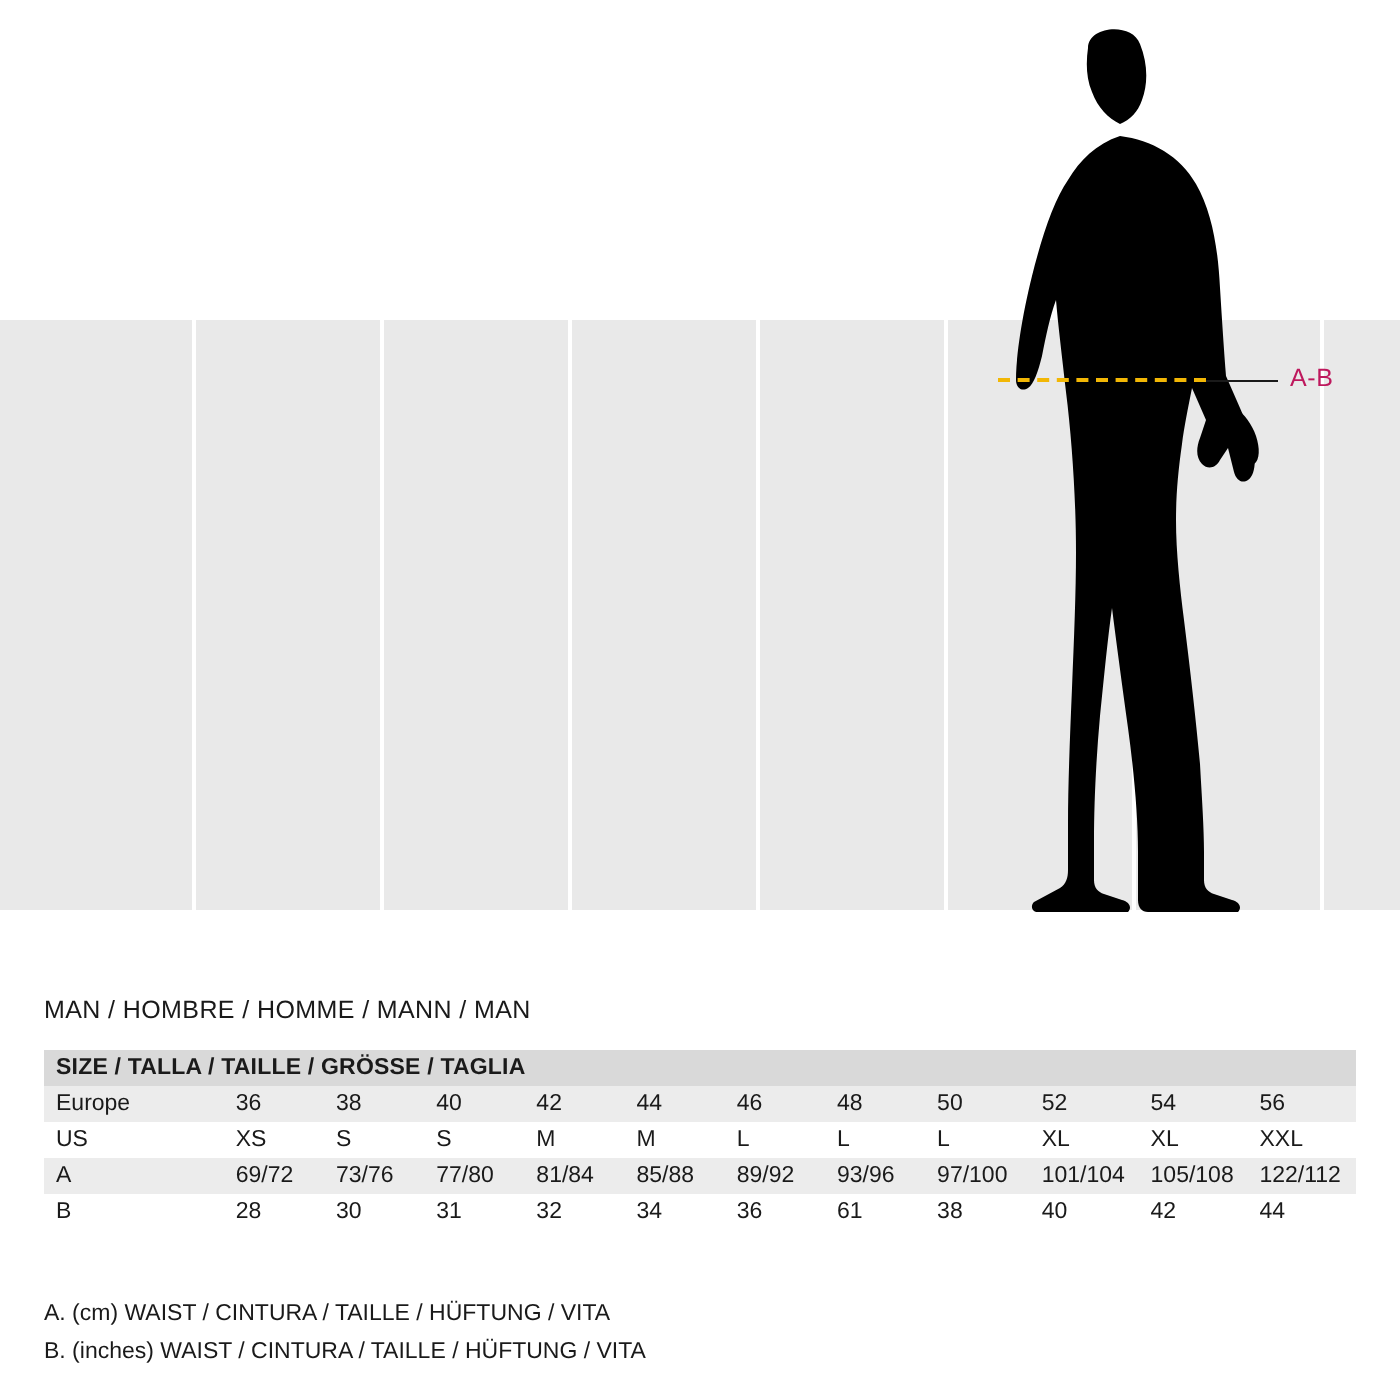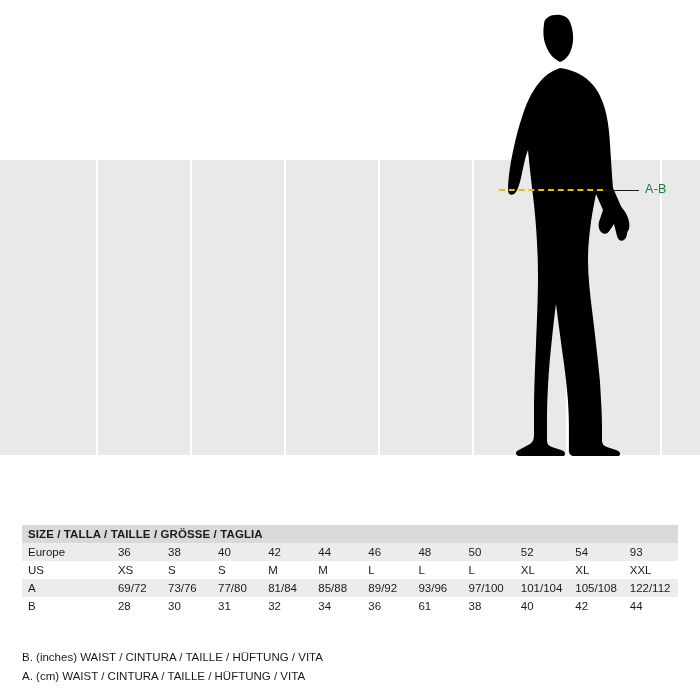--- a/index.html
+++ b/index.html
@@ -125,21 +125,21 @@
   .measure-solid {
     position: absolute;
     z-index: 6;
     height: 0;
     border-top: 1px solid #1a1a1a;
   }
   .measure-label {
     position: absolute;
     z-index: 7;
     font-size: 12.5px;
-    color: #15803d;
+    color: #be185d;
     letter-spacing: 0.3px;
   }
 
   
   .man-line {
     position: absolute;
     left: 22px;
     top: 498px;
     font-size: 12.5px;
     letter-spacing: 0.2px;
@@ -290,40 +290,41 @@
       <div class="lang-text">TEXTILGRÖSSENFÜHRUNG</div>
     </div>
     <div class="lang-row">
       <div class="lang-code">IT</div>
       <div class="lang-text">GUIDA ALLE TAGLIE TESSILI</div>
     </div>
   </div>
 
   <div class="category-line">TROUSERS / PANTALONES / PANTALONS / HOSEN / PANTALONI</div>
 
+  <div class="man-line">MAN / HOMBRE / HOMME / MANN / MAN</div>
 
   <table class="size-table">
     <tbody>
         <tr class="header-row">
       <td colspan="12">SIZE / TALLA / TAILLE / GRÖSSE / TAGLIA</td>
     </tr>
 
     <tr class="row-shaded">
       <td class="label-col">Europe</td>
       <td class="val-col">36</td>
       <td class="val-col">38</td>
       <td class="val-col">40</td>
       <td class="val-col">42</td>
       <td class="val-col">44</td>
       <td class="val-col">46</td>
       <td class="val-col">48</td>
       <td class="val-col">50</td>
       <td class="val-col">52</td>
       <td class="val-col">54</td>
-      <td class="val-col">93</td>
+      <td class="val-col">56</td>
     </tr>
 
     <tr class="row-plain">
       <td class="label-col">US</td>
       <td class="val-col">XS</td>
       <td class="val-col">S</td>
       <td class="val-col">S</td>
       <td class="val-col">M</td>
       <td class="val-col">M</td>
       <td class="val-col">L</td>
@@ -360,17 +361,17 @@
       <td class="val-col">61</td>
       <td class="val-col">38</td>
       <td class="val-col">40</td>
       <td class="val-col">42</td>
       <td class="val-col">44</td>
     </tr>
   </tbody>
     </table>
 
   <div class="footnotes">
+    <div>A. (cm) WAIST / CINTURA / TAILLE / HÜFTUNG / VITA</div>
     <div>B. (inches) WAIST / CINTURA / TAILLE / HÜFTUNG / VITA</div>
-    <div>A. (cm) WAIST / CINTURA / TAILLE / HÜFTUNG / VITA</div>
   </div>
 
 </div>
 
 </body></html>

